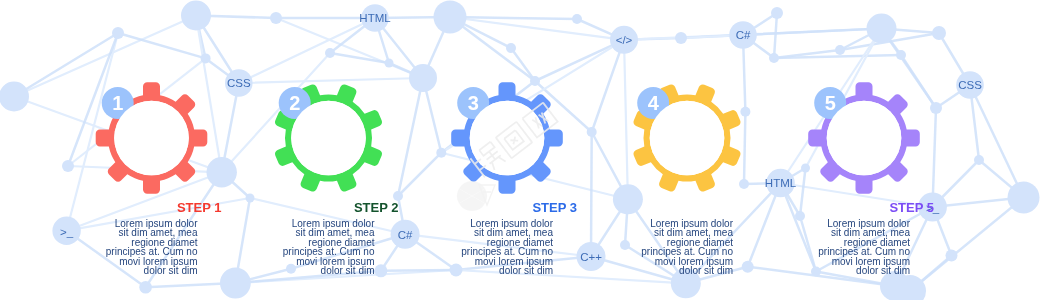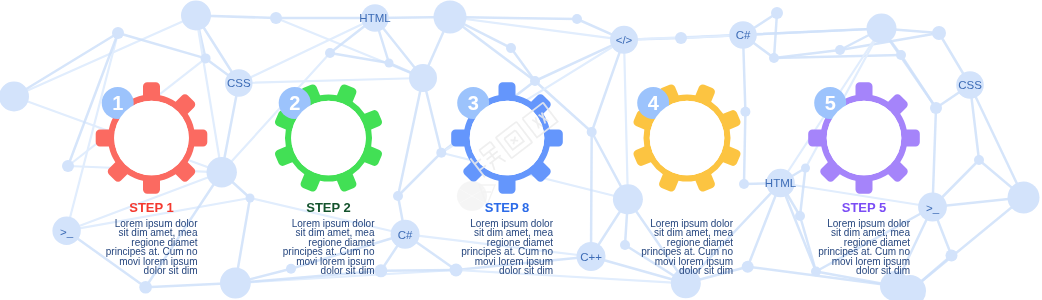--- a/index.html
+++ b/index.html
@@ -9,21 +9,21 @@
        -webkit-font-smoothing:antialiased;}
   #stage{position:relative;width:1042px;height:300px;background:#fff;overflow:hidden;}
   #net{position:absolute;left:0;top:0;width:1042px;height:300px;}
   #net .edges line{stroke:#cfe1fa;stroke-width:2.5;stroke-linecap:round;opacity:.85;}
   #net .edges line.faint{stroke:#e1edfd;stroke-width:2.2;opacity:1;}
   #net .dots circle{fill:#d3e3fb;}
   #net text.nlab{fill:#3d6cb6;font-family:"Liberation Sans",sans-serif;
                  font-size:11.5px;text-anchor:middle;dominant-baseline:central;}
   #gears text.bnum{fill:#fff;font-family:"Liberation Sans",sans-serif;font-size:20px;
          font-weight:700;text-anchor:middle;dominant-baseline:central;}
-  .steptitle{position:absolute;top:201px;width:140px;text-align:center;
+  .steptitle{position:absolute;top:201px;width:140px;text-align:right;
              font-weight:700;font-size:13px;line-height:13px;letter-spacing:0px;}
   .stepbody{position:absolute;top:218.8px;width:92px;text-align:right;
             color:#26467e;font-size:10px;line-height:9.5px;}
 </style>
 </head>
 <body>
 
 <div id="stage">
 
   <svg id="net" viewBox="0 0 1042 300">
@@ -279,19 +279,19 @@
         <path d="M7,-11 L23,-11 L15,9 Z"></path>
         <path d="M11,-4 L19,-4"></path>
       </g>
     </g>
   </svg>
 
   <div class="steptitle" style="left:81.5px;color:#f4392f">STEP 1</div>
   <div class="stepbody" style="left:105.5px">Lorem ipsum dolor sit dim amet, mea regione diamet principes at. Cum no movi lorem ipsum dolor sit dim</div>
   <div class="steptitle" style="left:258.5px;color:#14532d">STEP 2</div>
   <div class="stepbody" style="left:282.5px">Lorem ipsum dolor sit dim amet, mea regione diamet principes at. Cum no movi lorem ipsum dolor sit dim</div>
-  <div class="steptitle" style="left:437.0px;color:#2c6be8">STEP 8</div>
+  <div class="steptitle" style="left:437.0px;color:#2c6be8">STEP 3</div>
   <div class="stepbody" style="left:461.0px">Lorem ipsum dolor sit dim amet, mea regione diamet principes at. Cum no movi lorem ipsum dolor sit dim</div>
   <div class="stepbody" style="left:641.0px">Lorem ipsum dolor sit dim amet, mea regione diamet principes at. Cum no movi lorem ipsum dolor sit dim</div>
   <div class="steptitle" style="left:794.0px;color:#7b4df5">STEP 5</div>
   <div class="stepbody" style="left:818.0px">Lorem ipsum dolor sit dim amet, mea regione diamet principes at. Cum no movi lorem ipsum dolor sit dim</div>
 
 </div>
 
 </body></html>

